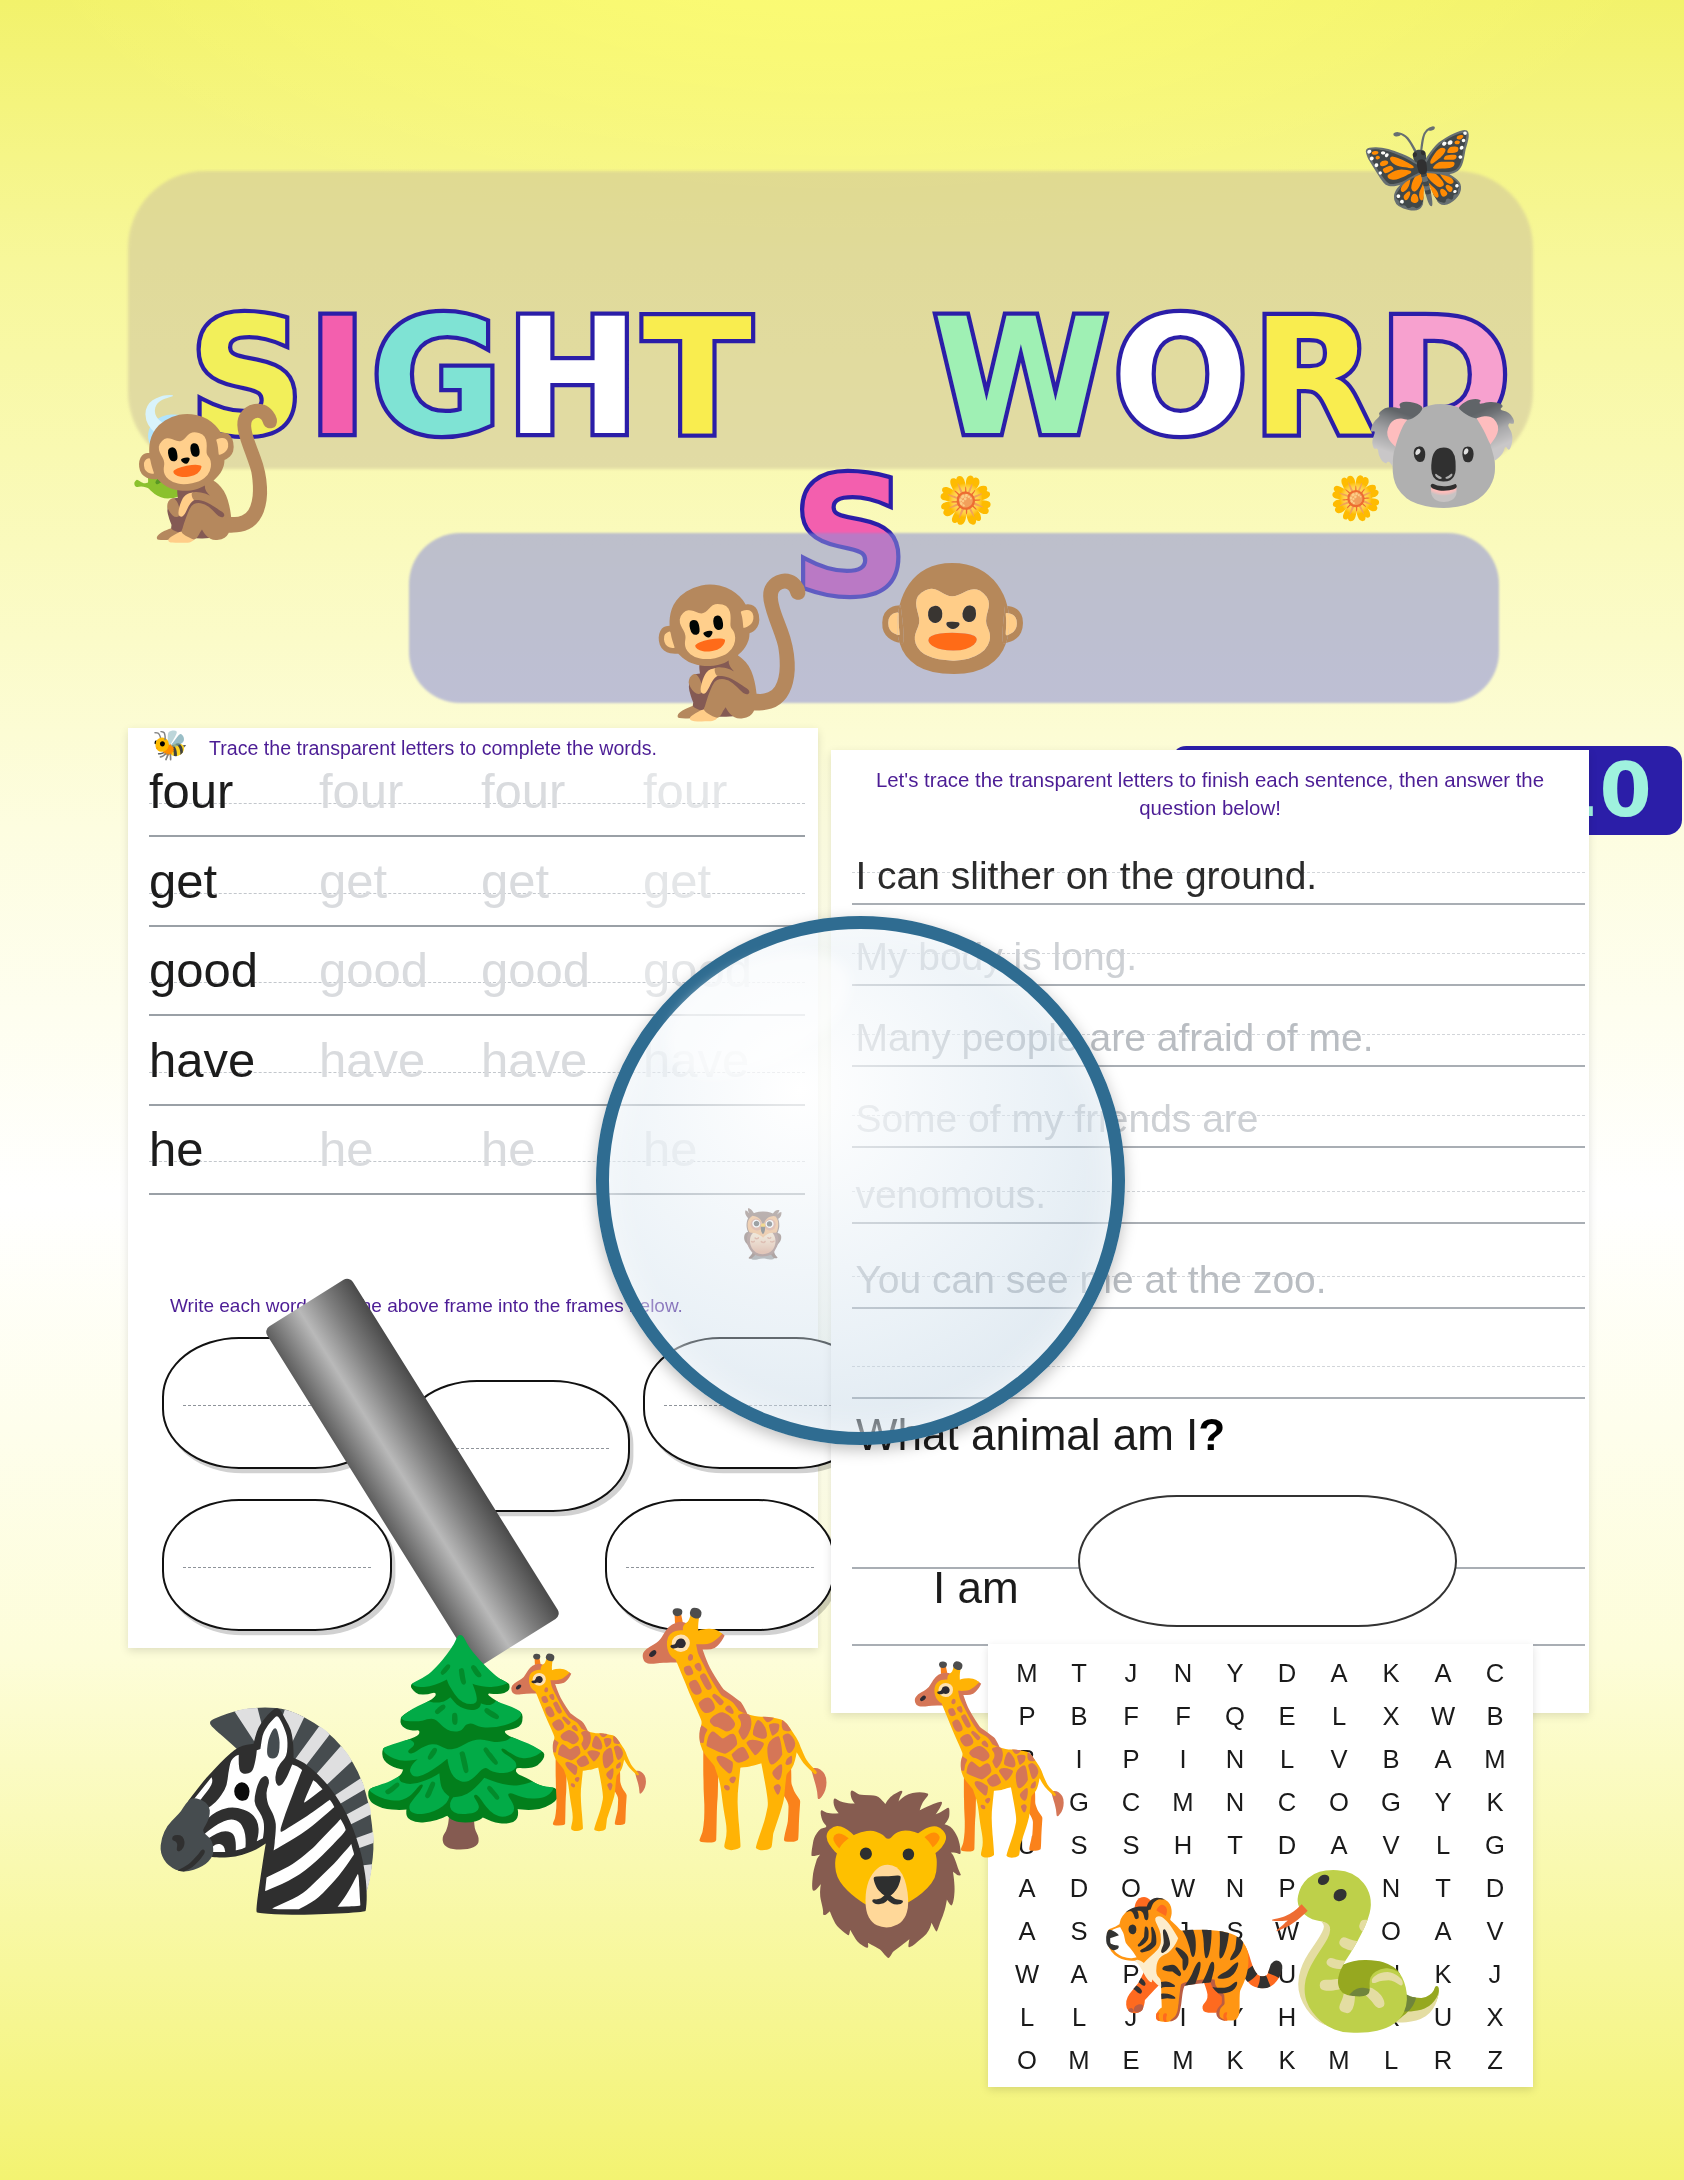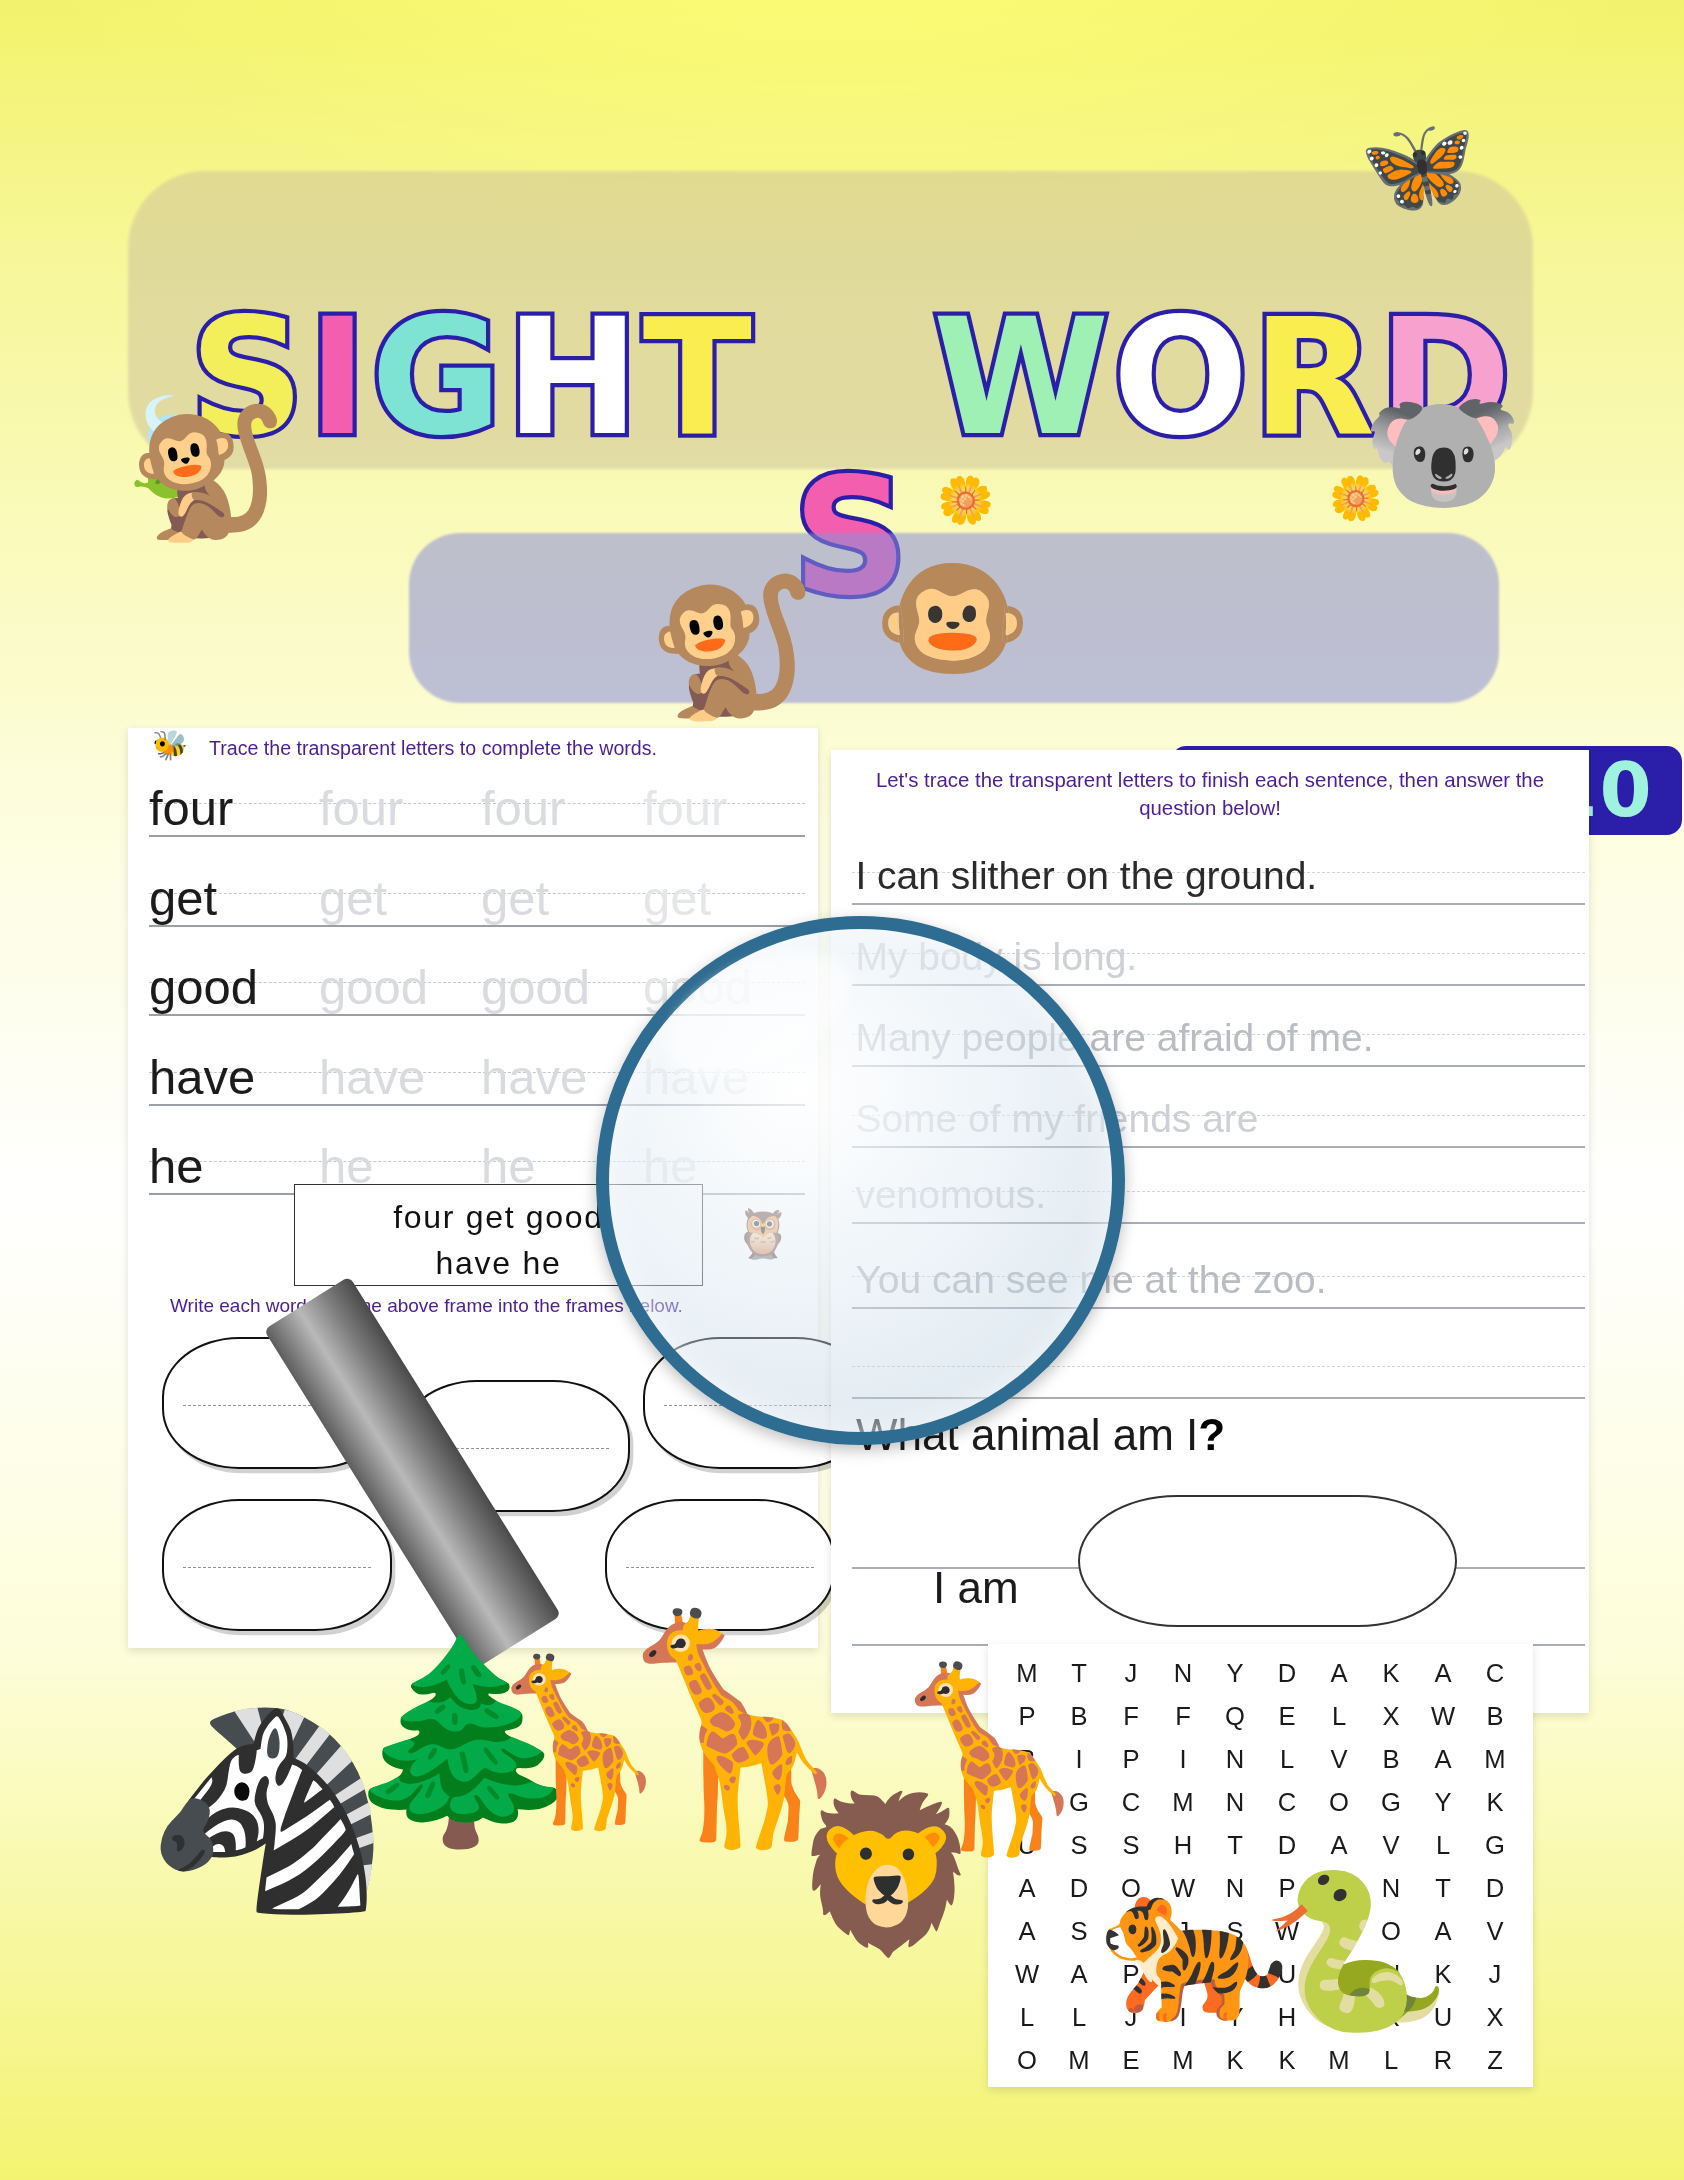--- a/index.html
+++ b/index.html
@@ -84,21 +84,20 @@
 
   .bee{position:absolute;left:152px;top:728px;font-size:29px;}
 
   
   .trace-row{position:absolute;left:149px;width:656px;height:83px;}
   .trace-line{position:absolute;left:0;right:0;top:73px;height:1.7px;background:#9aa0a6;}
   .trace-dash{position:absolute;left:0;right:0;top:41px;height:0;border-top:1.7px dashed #c3c7cc;}
   .tw{
     position:absolute;top:5.1px;font-size:49px;color:#1c1c1c;line-height:1;
     font-family:"Liberation Sans",sans-serif;
-    margin-top:17px;
   }
   .tw.ghost{color:#d9dbde;}
   .tw.ghost2{color:#e4e6e8;}
 
   .wordframe{
     position:absolute;left:294px;top:1184px;width:409px;height:102px;
     border:1.7px solid #333;background:#ffffff;text-align:center;
     font-size:32px;color:#111;line-height:1.45;padding-top:8.5px;box-sizing:border-box;
     letter-spacing:1.7px;
   }
@@ -261,24 +260,20 @@
 
   <div class="trace-row" style="top:1120px">
     <div class="trace-dash"></div>
     <div class="trace-line"></div>
     <div class="tw" style="left:0">he</div>
     <div class="tw ghost" style="left:170px">he</div>
     <div class="tw ghost" style="left:332px">he</div>
     <div class="tw ghost2" style="left:494px">he</div>
   </div>
 
-  <div class="wordframe">
-    <div>four  get  good</div>
-    <div>have  he</div>
-  </div>
   <div class="owl">🦉</div>
 
   <div class="inst inst-frames">Write  each word from the above frame into the frames below.</div>
 
   <div class="cloudbox cb1"></div>
   <div class="cloudbox cb2"></div>
   <div class="cloudbox cb3"></div>
   <div class="cloudbox cb4"></div>
   <div class="cloudbox cb5"></div>
 

